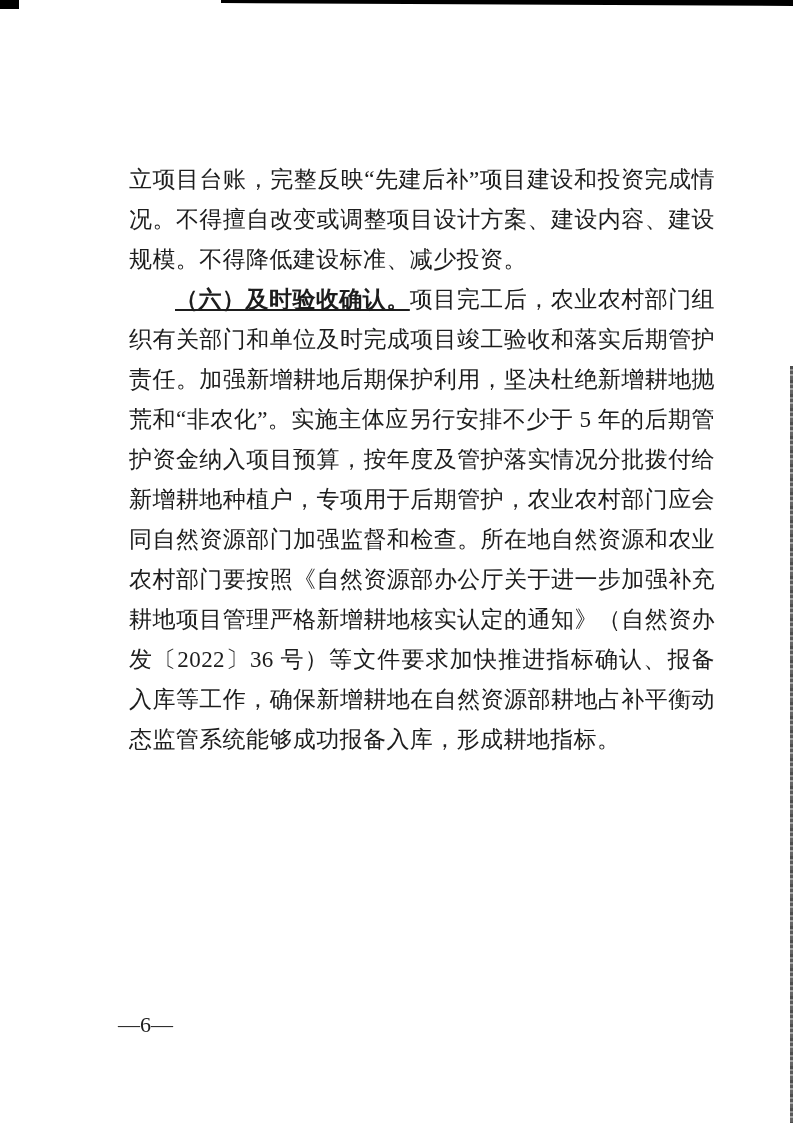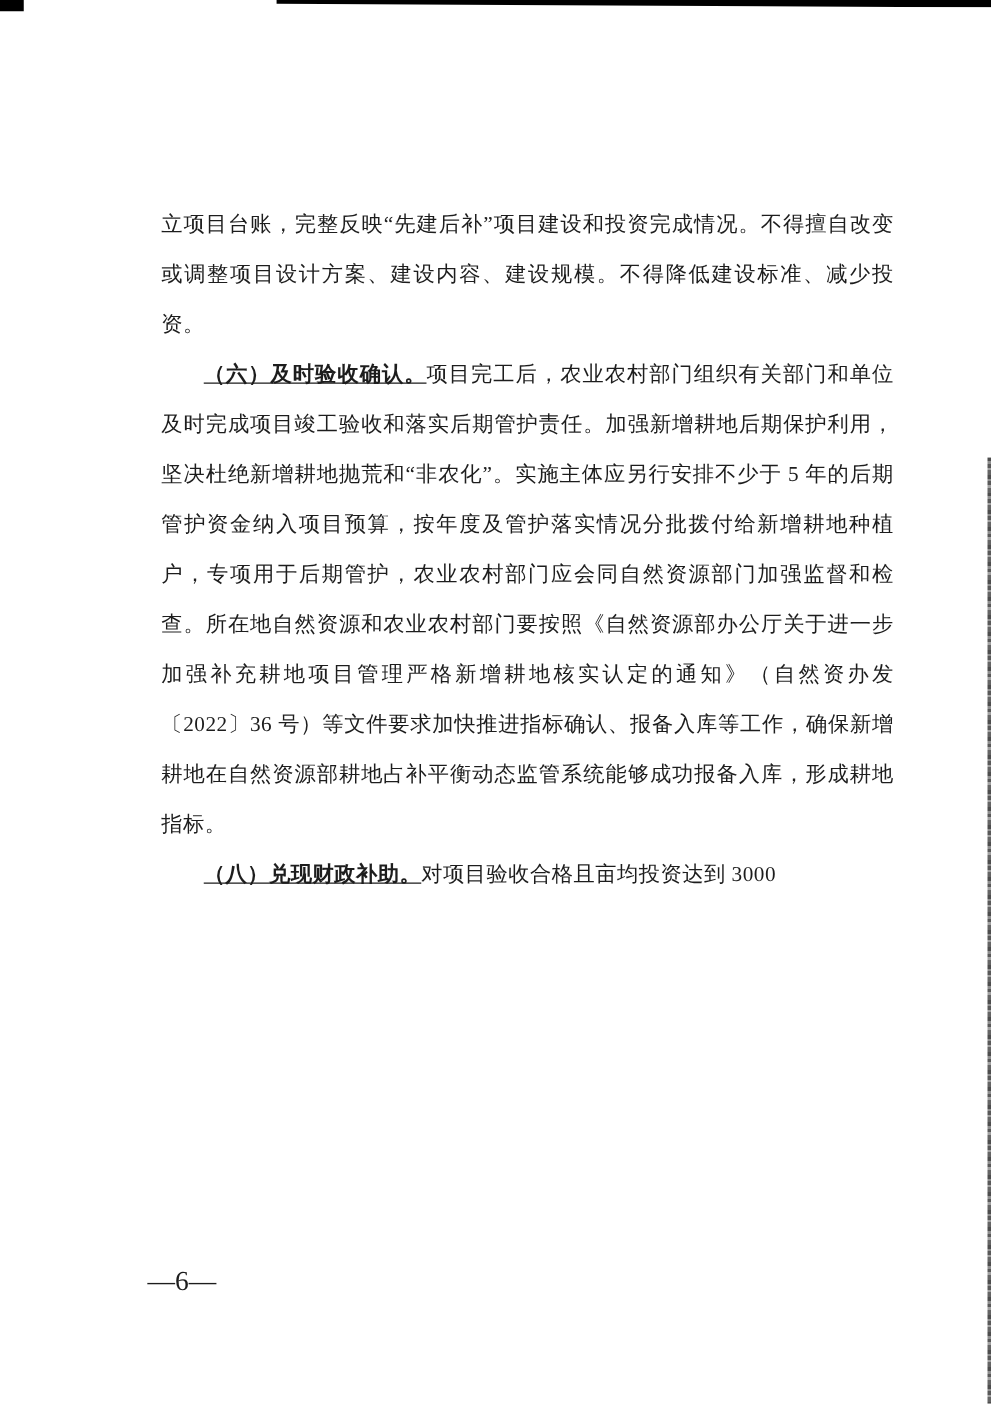--- a/index.html
+++ b/index.html
@@ -41,21 +41,21 @@
       #909090 8px 10px,
       #4a4a4a 10px 14px
     );
     opacity: 0.85;
   }
   .text-block {
     position: absolute;
     left: 129px;
     top: 160px;
     width: 586px;
-    font-size: 17px;
+    font-size: 23px;
     line-height: 40px;
     text-align: justify;
     letter-spacing: 0.4px;
   }
   .para {
     margin: 0;
     padding: 0;
   }
   .para.indent {
     text-indent: 2em;
@@ -76,16 +76,15 @@
 </head>
 <body>
 
 <div class="scan-artifact artifact-top-left"></div>
 <div class="scan-artifact artifact-top-strip"></div>
 <div class="scan-artifact artifact-right-edge"></div>
 
 <div class="text-block">
     <p class="para"><span class="run">立项目台账，完整反映“先建后补”项目建设和投资完成情况。不得擅自改变或调整项目设计方案、建设内容、建设规模。不得降低建设标准、减少投资。</span></p>
     <p class="para indent"><span class="run bold">（六）及时验收确认。</span><span class="run">项目完工后，农业农村部门组织有关部门和单位及时完成项目竣工验收和落实后期管护责任。加强新增耕地后期保护利用，坚决杜绝新增耕地抛荒和“非农化”。实施主体应另行安排不少于 5 年的后期管护资金纳入项目预算，按年度及管护落实情况分批拨付给新增耕地种植户，专项用于后期管护，农业农村部门应会同自然资源部门加强监督和检查。所在地自然资源和农业农村部门要按照《自然资源部办公厅关于进一步加强补充耕地项目管理严格新增耕地核实认定的通知》（自然资办发〔2022〕36 号）等文件要求加快推进指标确认、报备入库等工作，确保新增耕地在自然资源部耕地占补平衡动态监管系统能够成功报备入库，形成耕地指标。</span></p>
-    <p class="para indent"><span class="run bold">（八）兑现财政补助。</span><span class="run">对项目验收合格且亩均投资达到 3000</span></p>
   </div>
 
 <div class="page-number">—6—</div>
 
 </body></html>

